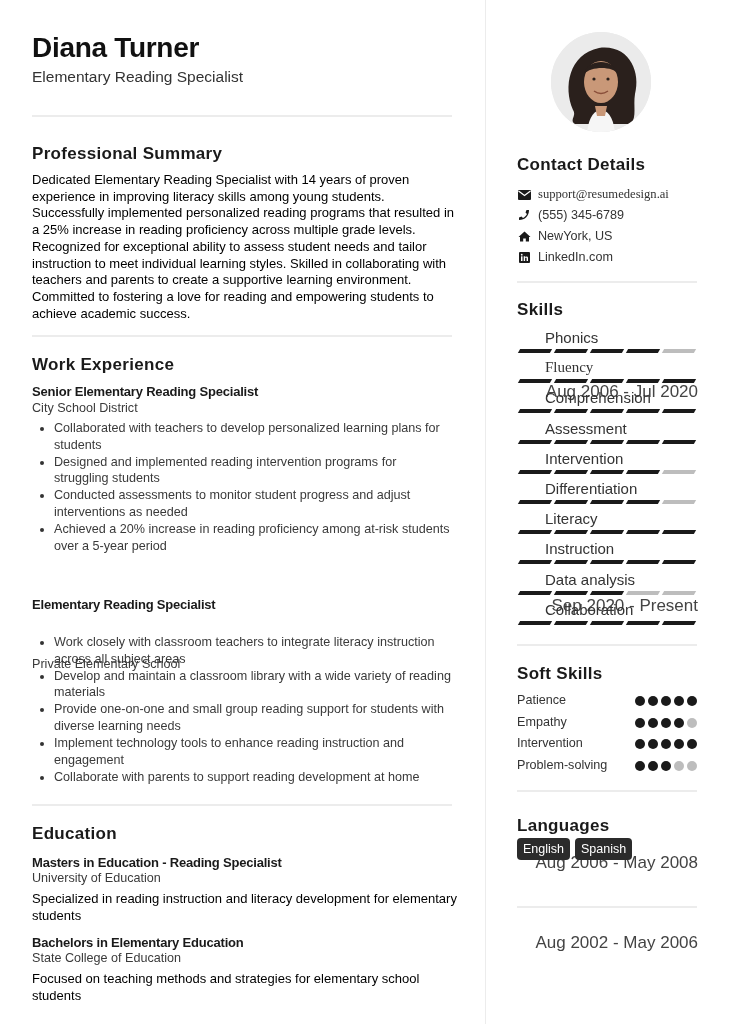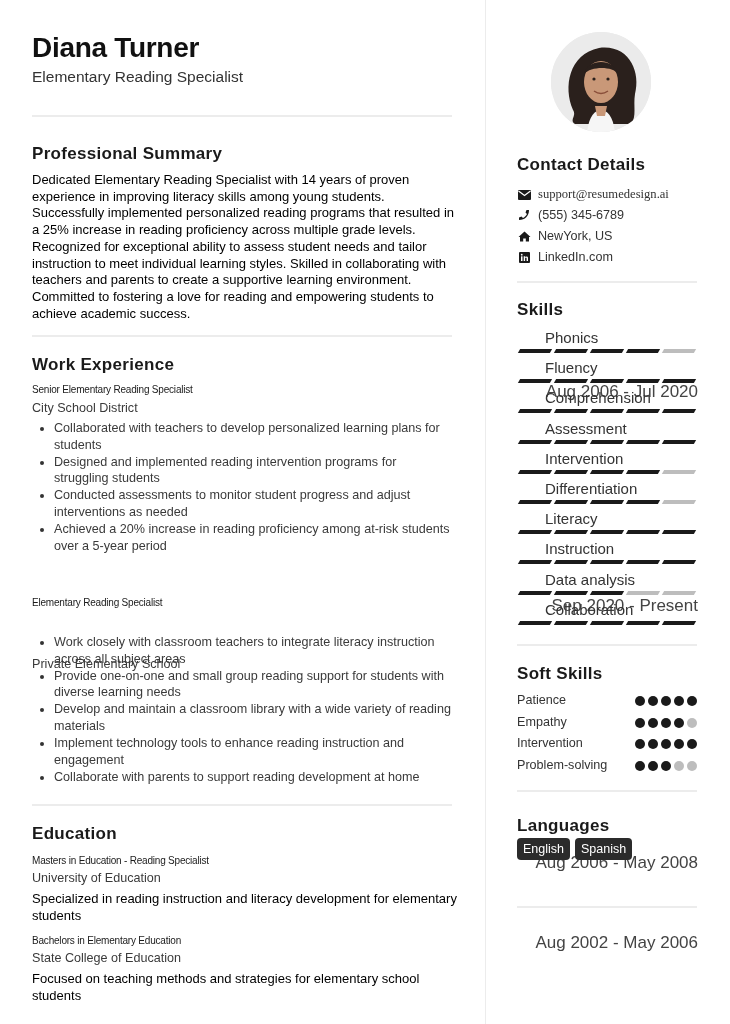--- a/index.html
+++ b/index.html
@@ -9,21 +9,21 @@
   .left { position: absolute; left: 0; top: 0; width: 485px; height: 1024px; padding: 0 32px; }
   .vdivider { position: absolute; left: 485px; top: 0; width: 1px; height: 1024px; background: #ececec; }
 
   .name { position: absolute; left: 32px; top: 32px; font-size: 28px; font-weight: 700; color: #111; letter-spacing: -0.3px; }
   .title { position: absolute; left: 32px; top: 68px; font-size: 15.5px; color: #333; }
   .hr { position: absolute; height: 2px; background: #ececec; }
 
   .sec-title { position: absolute; font-size: 17px; font-weight: 700; color: #1a1a1a; letter-spacing: 0.3px; }
   .para { position: absolute; font-size: 13px; line-height: 16.7px; color: #000000; }
 
-  .job-title { position: absolute; font-size: 10px; font-weight: 400; color: #1a1a1a; letter-spacing: -0.2px; }
+  .job-title { position: absolute; font-size: 13px; font-weight: 700; color: #1a1a1a; letter-spacing: -0.2px; }
   .job-date { position: absolute; right: 32px; font-size: 17px; color: #444; text-align: right; }
   .job-org { position: absolute; font-size: 12.6px; color: #3a3a3a; }
   .bullets { position: absolute; left: 54px; width: 400px; list-style: none; font-size: 12.6px; line-height: 16.6px; color: #3a3a3a; }
   .bullets li { position: relative; margin-bottom: 0.5px; }
   .bullets li::before { content: ""; position: absolute; left: -14px; top: 7px; width: 4px; height: 4px; border-radius: 50%; background: #333; }
 
   .avatar { position: absolute; left: 551px; top: 32px; width: 100px; height: 100px; border-radius: 50%; overflow: hidden; background: #e9e9e9; }
 
   .contact-row { position: absolute; left: 517px; display: flex; align-items: center; font-size: 12.6px; color: #333; }
   .contact-row .ic { width: 14px; height: 14px; margin-right: 7px; display: flex; align-items: center; justify-content: center; }
@@ -65,22 +65,22 @@
   <li>Designed and implemented reading intervention programs for struggling students</li>
   <li>Conducted assessments to monitor student progress and adjust interventions as needed</li>
   <li>Achieved a 20% increase in reading proficiency among at-risk students over a 5-year period</li>
 </ul>
 
 <div class="job-title" style="left:32px; top:597px;">Elementary Reading Specialist</div>
 <div class="job-date" style="top:596px;">Sep 2020 - Present</div>
 <div class="job-org" style="left:32px; top:614px;margin-top:43px;">Private Elementary School</div>
 <ul class="bullets" style="top:634px;">
   <li>Work closely with classroom teachers to integrate literacy instruction across all subject areas</li>
+  <li>Develop and maintain a classroom library with a wide variety of reading materials</li>
   <li>Provide one-on-one and small group reading support for students with diverse learning needs</li>
-  <li>Develop and maintain a classroom library with a wide variety of reading materials</li>
   <li>Implement technology tools to enhance reading instruction and engagement</li>
   <li>Collaborate with parents to support reading development at home</li>
 </ul>
 
 <div class="hr" style="left:32px; top:804px; width:420px;"></div>
 
 <div class="sec-title" style="left:32px; top:824px;">Education</div>
 
 <div class="job-title" style="left:32px; top:855px;">Masters in Education - Reading Specialist</div>
 <div class="job-date" style="top:853px;">Aug 2006 - May 2008</div>
@@ -150,21 +150,21 @@
 <div class="sec-title" style="left:517px; top:300px;">Skills</div>
 <div id="skills-container">
     <div class="skill-label" style="top: 329px;">Phonics</div>
     <div class="skill-bar" style="top: 349px;">
       <span class="skill-seg"></span>
       <span class="skill-seg"></span>
       <span class="skill-seg"></span>
       <span class="skill-seg"></span>
       <span class="skill-seg off"></span>
     </div>
-    <div class="skill-label" style="top: 359.2px;">Fluency</div>
+    <div class="skill-label" style="top: 359.2px; font-family: Liberation Serif, serif;">Fluency</div>
     <div class="skill-bar" style="top: 379.2px;">
       <span class="skill-seg"></span>
       <span class="skill-seg"></span>
       <span class="skill-seg"></span>
       <span class="skill-seg"></span>
       <span class="skill-seg"></span>
     </div>
     <div class="skill-label" style="top: 389.4px; text-align: right;">Comprehension</div>
     <div class="skill-bar" style="top: 409.4px;">
       <span class="skill-seg"></span>

